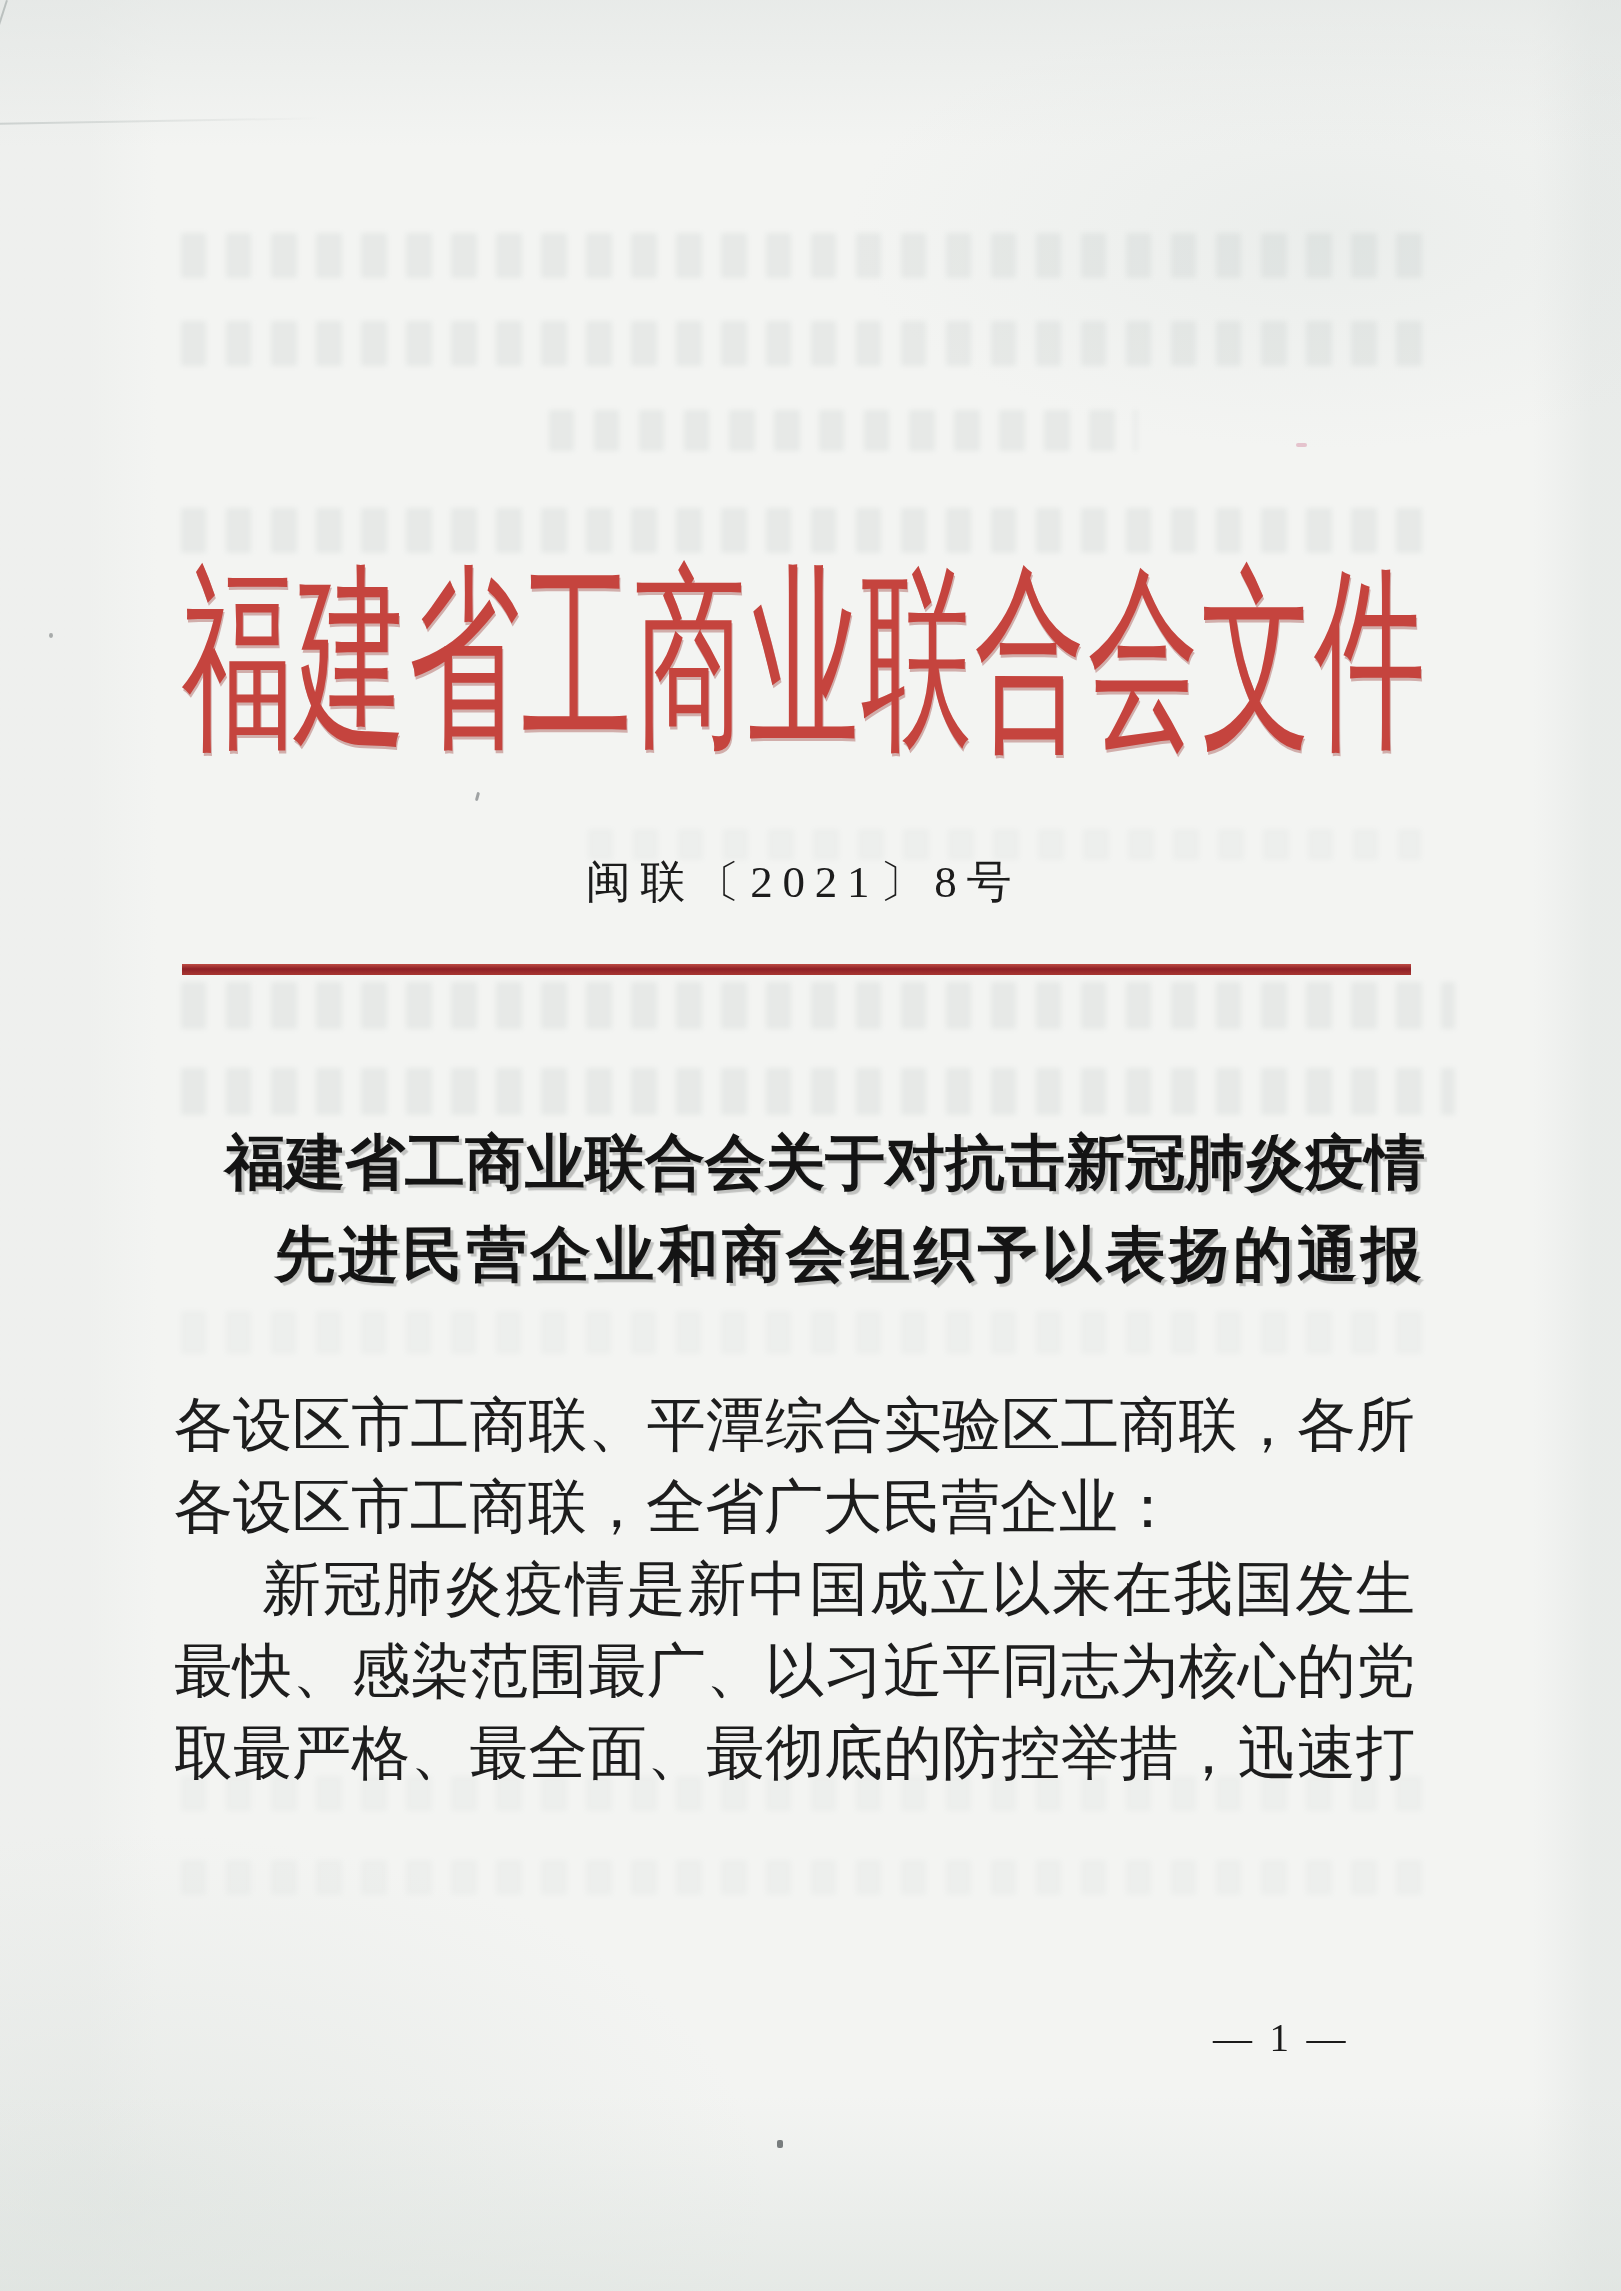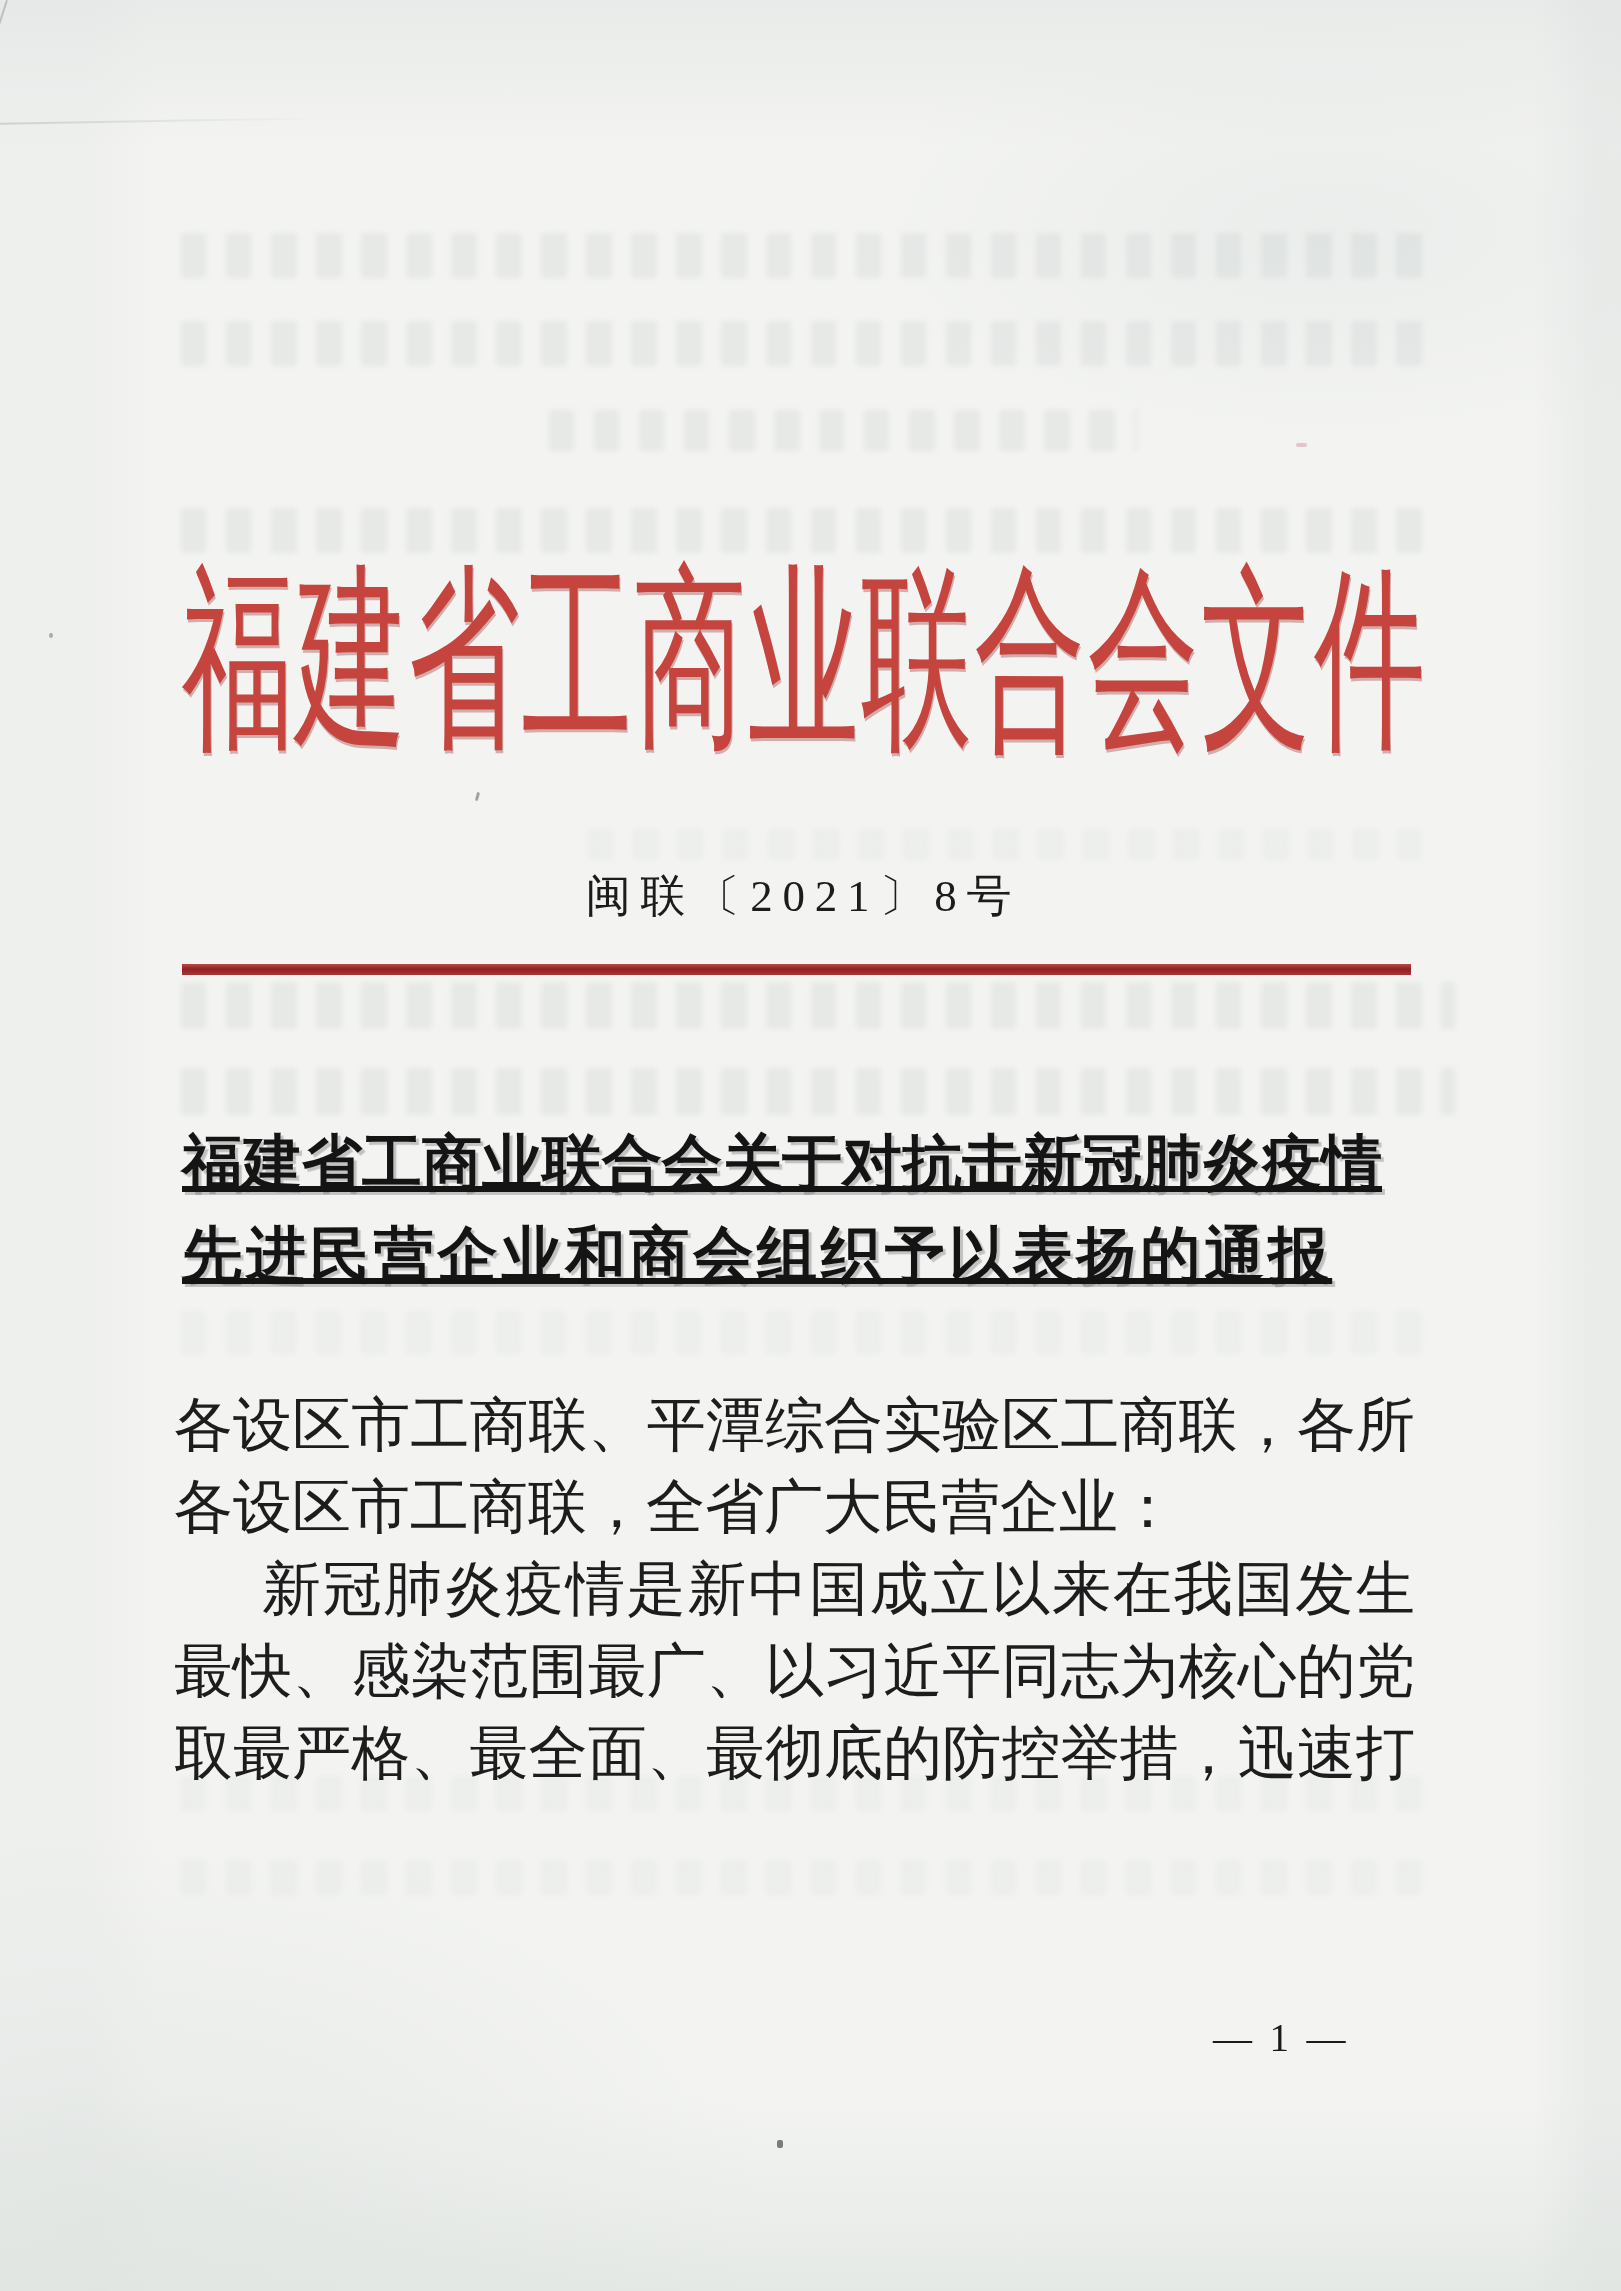--- a/index.html
+++ b/index.html
@@ -45,34 +45,33 @@
     margin:0;display:flex;justify-content:space-between;
     font-size:111px;line-height:1;font-weight:normal;
     color:#c5443e;
     transform:scaleY(1.78);transform-origin:50% 0;
     text-shadow:1px 2px 0 rgba(146,44,40,.35);
     white-space:nowrap;
   }
   .doc-number{
     position:absolute;left:182px;top:855px;width:1243px;
     text-align:center;font-size:45px;line-height:1.2;
-    letter-spacing:9.8px;color:#1c1c1c;margin-top:14px;
+    letter-spacing:9.8px;color:#1c1c1c;
   }
   .red-rule{
     position:absolute;left:182px;top:964px;width:1229px;height:10.8px;
     background:linear-gradient(180deg,#bd4b44 0%,#8f2026 45%,#a83732 100%);
   }
   .doc-title{
     position:absolute;left:182px;top:1117px;width:1243px;margin:0;
     font-size:60px;font-weight:bold;color:#141414;
   }
   .doc-title .t-line{
-    height:92px;line-height:92px;text-align:left;
+    height:92px;line-height:92px;text-align:right;
     text-shadow:2.9px 2.9px 1px rgba(66,66,66,.28);
-    text-decoration:underline;
   }
   .doc-title .t-line2{letter-spacing:3.9px;}
   .body-block{
     position:absolute;left:174px;top:1384px;width:1241px;
     font-size:59px;color:#1d1d1d;
   }
   .line{height:82px;line-height:82px;white-space:nowrap;}
   .line.justify{text-align:justify;text-align-last:justify;white-space:normal;overflow:hidden;}
   .line.indent{text-indent:88px;}
   .page-number{

